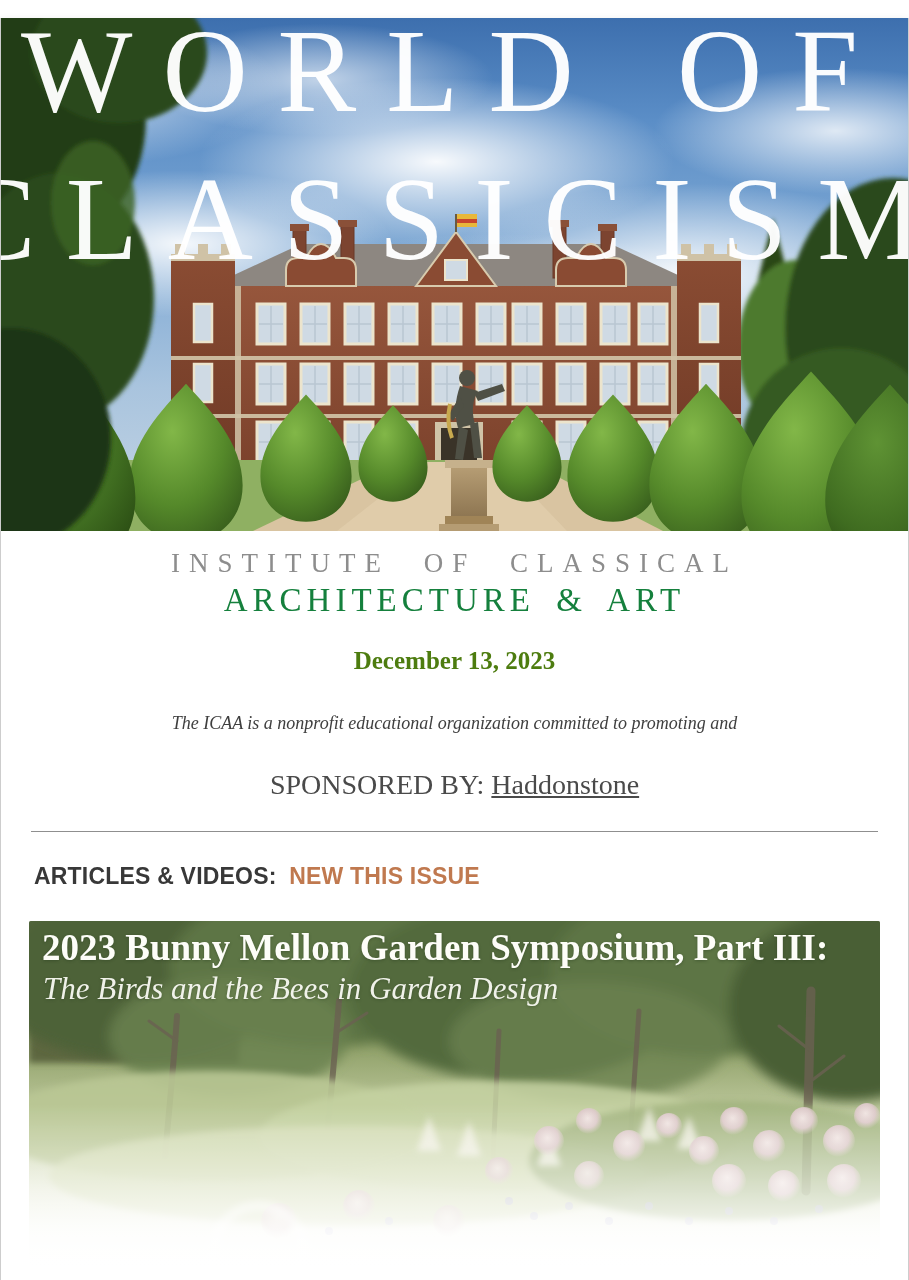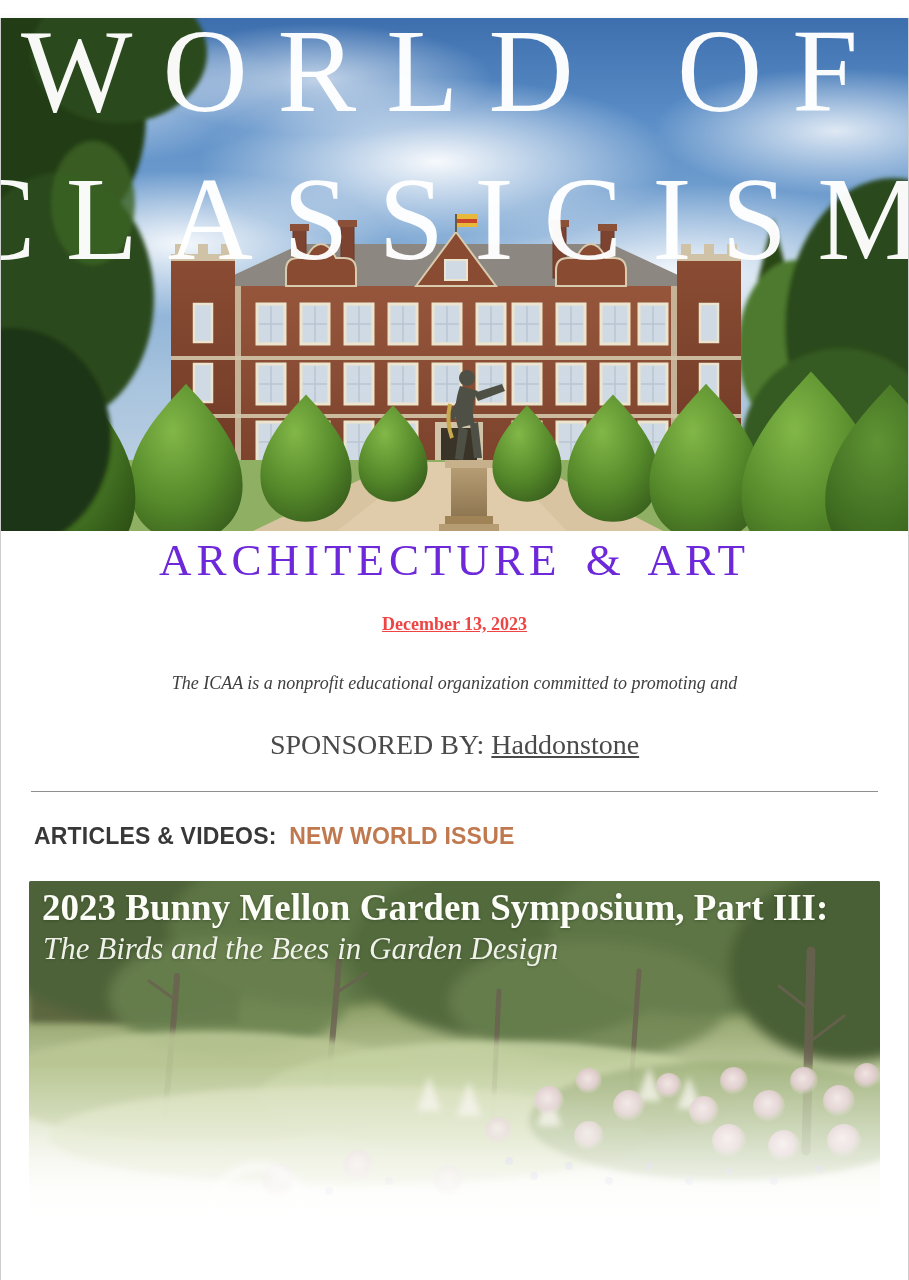--- a/index.html
+++ b/index.html
@@ -34,24 +34,24 @@
     color:rgba(255,255,255,0.97);
     letter-spacing:30px;word-spacing:14px;
   }
   
   .masthead{text-align:center;}
   .org1{
     padding-top:17px;font-size:27px;color:#8d8d8d;
     letter-spacing:9px;word-spacing:18px;
   }
   .org2{
-    margin-top:3px;font-size:45px;color:#6d28d9;
+    margin-top:3px;font-size:33px;color:#15803d;
     letter-spacing:5px;word-spacing:8px;
   }
-  .date{margin-top:28px;font-size:18px;font-weight:bold;color:#ef4444;text-decoration:underline;}
+  .date{margin-top:28px;font-size:25px;font-weight:bold;color:#4d7c0f;}
   .mission{
     margin-top:30px;font-size:18px;font-style:italic;color:#3f3f3f;
     line-height:36px;
   }
   .sponsor{margin-top:28px;font-size:28px;color:#4a4a4a;}
   .sponsor a{color:#4a4a4a;text-decoration:underline;cursor:pointer;}
   .divider{margin:30px 30px 0 30px;border:none;border-top:1px solid #8f8f8f;height:0;}
   
   .section-header{
     margin:31px 0 0 33px;
@@ -264,36 +264,37 @@
       </g>
     </svg>
 
     <div class="hero-title">
       <div>WORLD OF</div>
       <div>CLASSICISM</div>
     </div>
   </div>
 
   <div class="masthead">
+    <div class="org1">INSTITUTE OF CLASSICAL</div>
     <div class="org2">ARCHITECTURE &amp; ART</div>
     <div class="date">December 13, 2023</div>
     <div class="mission">
       <span>The ICAA is a nonprofit educational organization committed to promoting and</span><br>
     </div>
     <div class="sponsor">
       <span>SPONSORED BY:</span>
       <a>Haddonstone</a>
     </div>
   </div>
 
   <hr class="divider">
 
   <div class="section-header">
     <span>ARTICLES &amp; VIDEOS:</span>
-    <span class="badge">NEW WORLD ISSUE</span>
+    <span class="badge">NEW THIS ISSUE</span>
   </div>
 
   <div class="article-card">
     <svg width="853" height="352" viewBox="0 0 853 352">
       <defs>
         <filter id="blur6">
             <feGaussianBlur stdDeviation="6"></feGaussianBlur>
           </filter>
         <filter id="blur3">
             <feGaussianBlur stdDeviation="3"></feGaussianBlur>

